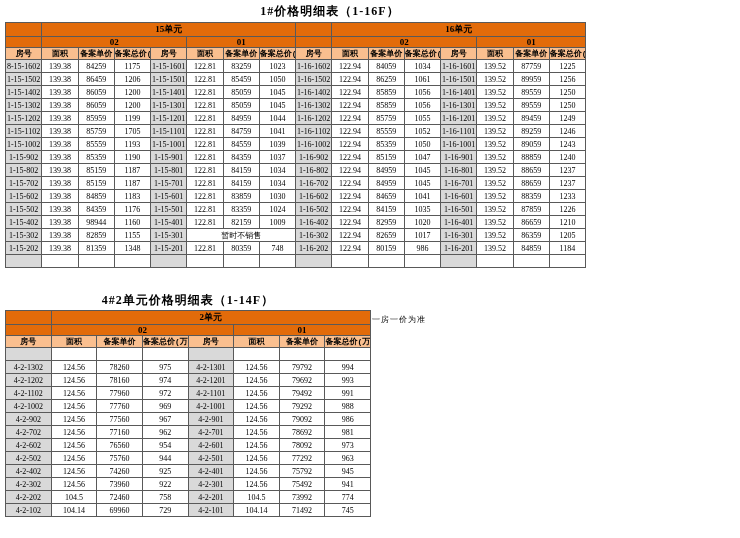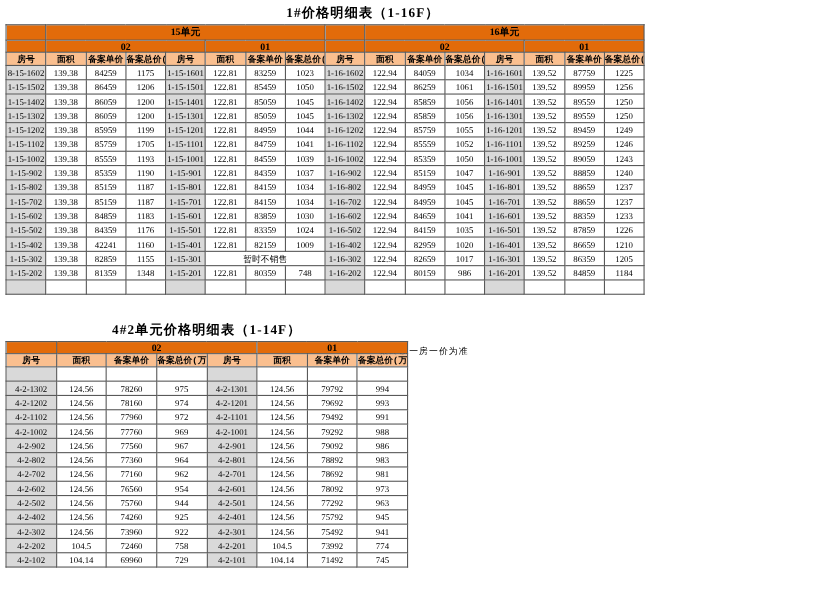--- a/index.html
+++ b/index.html
@@ -305,21 +305,21 @@
           <td class="">84159</td>
           <td class="">1035</td>
           <td class="room">1-16-501</td>
           <td class="">139.52</td>
           <td class="">87859</td>
           <td class="">1226</td>
         </tr>
         <tr>
           <td class="room">1-15-402</td>
           <td class="">139.38</td>
-          <td class="">42241</td>
+          <td class="">98944</td>
           <td class="">1160</td>
           <td class="room">1-15-401</td>
           <td class="">122.81</td>
           <td class="">82159</td>
           <td class="">1009</td>
           <td class="room">1-16-402</td>
           <td class="">122.94</td>
           <td class="">82959</td>
           <td class="">1020</td>
           <td class="room">1-16-401</td>
@@ -381,20 +381,24 @@
         </tr>
       </tbody>
     </table>
 
   <div class="footnote fn-1">最终以一房一价为准</div>
 
   <div class="sheet-title title-2">4#2单元价格明细表（1-14F）</div>
 
   <table class="price-table t2" id="table2">
       <tbody>
+        <tr>
+          <th class="hdr-dark"></th>
+          <th class="hdr-dark" colspan="7">2单元</th>
+        </tr>
         <tr>
           <th class="hdr-dark"></th>
           <th class="hdr-dark" colspan="4">02</th>
           <th class="hdr-dark" colspan="3">01</th>
         </tr>
         <tr>
           <th class="hdr-light">房号</th>
           <th class="hdr-light">面积</th>
           <th class="hdr-light">备案单价</th>
           <th class="hdr-light">备案总价(万)</th>
@@ -457,30 +461,20 @@
           <td class="room">4-2-902</td>
           <td class="">124.56</td>
           <td class="">77560</td>
           <td class="">967</td>
           <td class="room">4-2-901</td>
           <td class="">124.56</td>
           <td class="">79092</td>
           <td class="">986</td>
         </tr>
         <tr>
-          <td class="room">4-2-802</td>
-          <td class="">124.56</td>
-          <td class="">77360</td>
-          <td class="">964</td>
-          <td class="room">4-2-801</td>
-          <td class="">124.56</td>
-          <td class="">78892</td>
-          <td class="">983</td>
-        </tr>
-        <tr>
           <td class="room">4-2-702</td>
           <td class="">124.56</td>
           <td class="">77160</td>
           <td class="">962</td>
           <td class="room">4-2-701</td>
           <td class="">124.56</td>
           <td class="">78692</td>
           <td class="">981</td>
         </tr>
         <tr>

